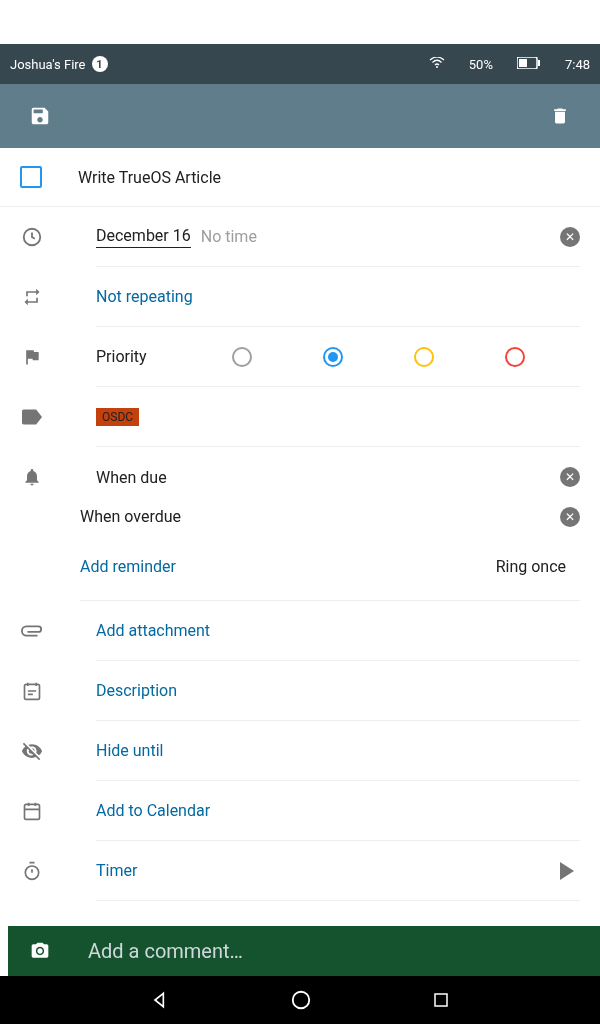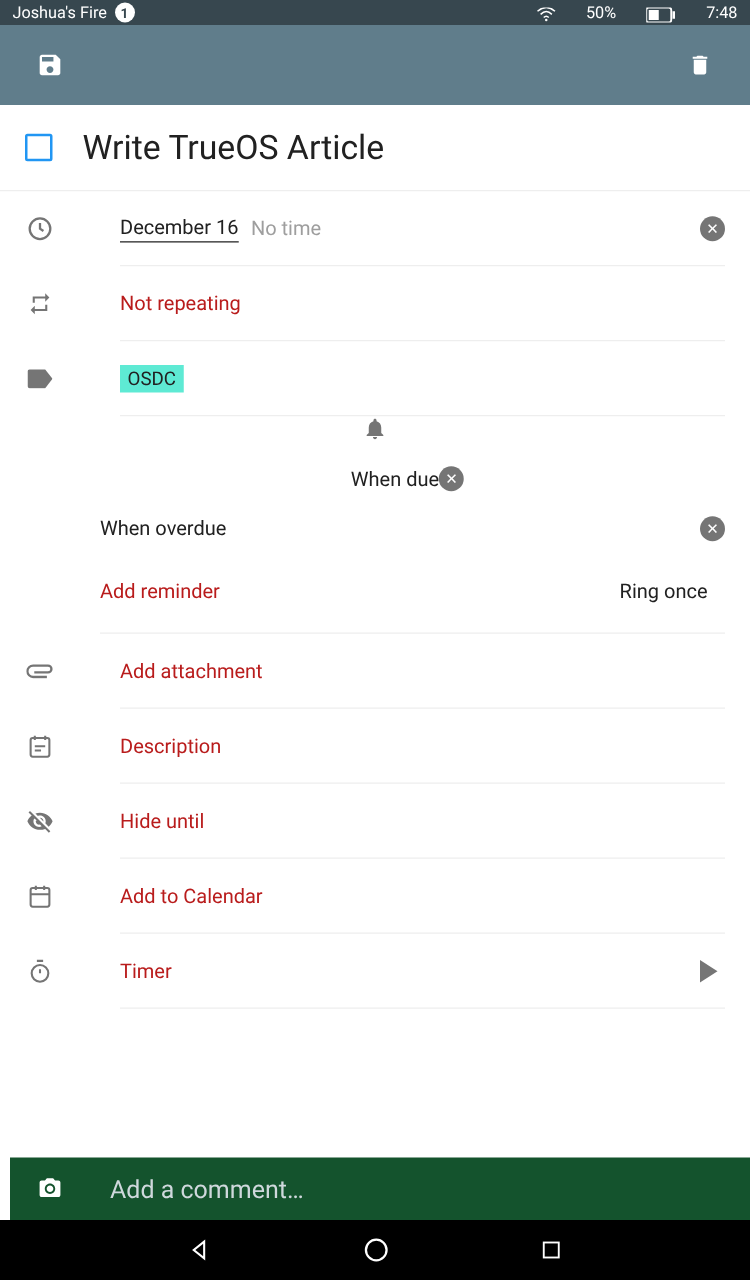--- a/index.html
+++ b/index.html
@@ -1,28 +1,29 @@
 <!DOCTYPE html>
 <html><head>
 <meta charset="utf-8">
 <style>
   * { box-sizing: border-box; margin: 0; padding: 0; }
   html, body { width: 600px; height: 1024px; font-family: -apple-system, Roboto, Arial, sans-serif; overflow: hidden; background: #fff; }
   
   .status-bar {
-    height: 20px;
+    height: 40px;
     background: #37474f;
     color: #fff;
     display: flex;
     align-items: center;
     padding: 0 10px;
     font-size: 13px;
+    margin-top: 44px;
   }
   .status-left { display: flex; align-items: center; gap: 6px; }
-  .status-right { margin-left: auto; display: flex; align-items: flex-end; gap: 24px; }
+  .status-right { margin-left: auto; display: flex; align-items: flex-start; gap: 24px; }
   .notif-badge { width: 16px; height: 16px; border-radius: 50%; background: #fff; color: #37474f; display: flex; align-items: center; justify-content: center; font-size: 11px; font-weight: bold; }
   
   .app-bar {
     height: 64px;
     background: #607d8b;
     display: flex;
     align-items: center;
     padding: 0 20px;
   }
   .app-bar .spacer { flex: 1; }
@@ -32,58 +33,58 @@
   
   .title-row {
     display: flex;
     align-items: center;
     padding: 18px 20px;
     border-bottom: 1px solid #eee;
   }
   .checkbox {
     width: 22px; height: 22px; border: 2.5px solid #2196f3; border-radius: 2px; flex-shrink: 0;
   }
-  .title-text { margin-left: 24px; font-size: 27px; color: #212121; }
+  .title-text { margin-left: 36px; font-size: 16px; color: #212121; }
   
   .row {
     display: flex;
     align-items: center;
     min-height: 60px;
     padding: 0 20px;
   }
   .row-icon { width: 24px; display: flex; align-items: center; justify-content: center; flex-shrink: 0; }
   .row-body {
     margin-left: 52px;
     flex: 1;
     display: flex;
     align-items: center;
     min-height: 60px;
     border-bottom: 1px solid #eee;
     font-size: 16px;
   }
   .row-body.no-border { border-bottom: none; }
-  .placeholder { color: #b91c1c; }
+  .placeholder { color: #0369a1; }
   .value { color: #212121; }
   
   .date-field { color: #212121; border-bottom: 1px solid #212121; padding-bottom: 2px; }
   .time-field { color: #9e9e9e; margin-left: 10px; }
   .clear-btn { margin-left: auto; }
   .clear-circle { width: 20px; height: 20px; border-radius: 50%; background: #757575; display: flex; align-items: center; justify-content: center; }
   .clear-circle::before { content: "✕"; color: #fff; font-size: 12px; }
   
   .priority-label { color: #212121; width: 100px; }
   .priority-options { flex: 1; display: flex; justify-content: space-around; padding-right: 20px; }
   .prio { width: 20px; height: 20px; border-radius: 50%; border: 2.5px solid; display: flex; align-items: center; justify-content: center; }
   .prio.none { border-color: #9e9e9e; }
   .prio.blue { border-color: #2196f3; }
   .prio.blue.selected::after { content: ""; width: 10px; height: 10px; border-radius: 50%; background: #2196f3; }
   .prio.yellow { border-color: #ffc107; }
   .prio.red { border-color: #f44336; }
   
-  .tag-chip { background: #5eead4; padding: 2px 6px; font-size: 15px; color: #212121; }
+  .tag-chip { background: #c2410c; padding: 2px 6px; font-size: 12px; color: #212121; }
   
   .reminder-sub {
     margin-left: 80px;
     margin-right: 20px;
     display: flex;
     align-items: flex-start;
     min-height: 44px;
     font-size: 16px;
   }
   .reminder-sub.bordered { border-bottom: 1px solid #eee; padding-bottom: 18px; }
@@ -193,33 +194,49 @@
     <div class="row-icon">
       <svg width="20" height="20" viewBox="0 0 24 24" class="grey-icon">
           <path d="M7 7h10v3l4-4-4-4v3H5v6h2V7zm10 10H7v-3l-4 4 4 4v-3h12v-6h-2v4z"></path>
         </svg>
     </div>
     <div class="row-body">
       <span class="placeholder">Not repeating</span>
     </div>
   </div>
 
+  <div class="row">
+    <div class="row-icon">
+      <svg width="20" height="20" viewBox="0 0 24 24" class="grey-icon">
+          <path d="M14.4 6L14 4H5v17h2v-7h5.6l.4 2h7V6z"></path>
+        </svg>
+    </div>
+    <div class="row-body">
+      <span class="priority-label">Priority</span>
+      <div class="priority-options">
+        <div class="prio none"></div>
+        <div class="prio blue selected"></div>
+        <div class="prio yellow"></div>
+        <div class="prio red"></div>
+      </div>
+    </div>
+  </div>
 
   <div class="row">
     <div class="row-icon">
       <svg width="20" height="16" viewBox="0 0 24 18" class="grey-icon">
           <path d="M17 0H2C.9 0 0 .9 0 2v14c0 1.1.9 2 2 2h15l7-9-7-9z"></path>
         </svg>
     </div>
     <div class="row-body">
       <span class="tag-chip">OSDC</span>
     </div>
   </div>
 
-  <div class="row" style="min-height:48px;flex-direction:column;">
+  <div class="row" style="min-height:48px;">
     <div class="row-icon">
       <svg width="20" height="20" viewBox="0 0 24 24" class="grey-icon">
           <path d="M12 22c1.1 0 2-.9 2-2h-4c0 1.1.9 2 2 2zm6-6v-5c0-3.07-1.64-5.64-4.5-6.32V4c0-.83-.67-1.5-1.5-1.5s-1.5.67-1.5 1.5v.68C7.63 5.36 6 7.92 6 11v5l-2 2v1h16v-1l-2-2z"></path>
         </svg>
     </div>
     <div class="row-body no-border">
       <span class="value">When due</span>
       <div class="clear-btn">
           <div class="clear-circle"></div>
         </div>

